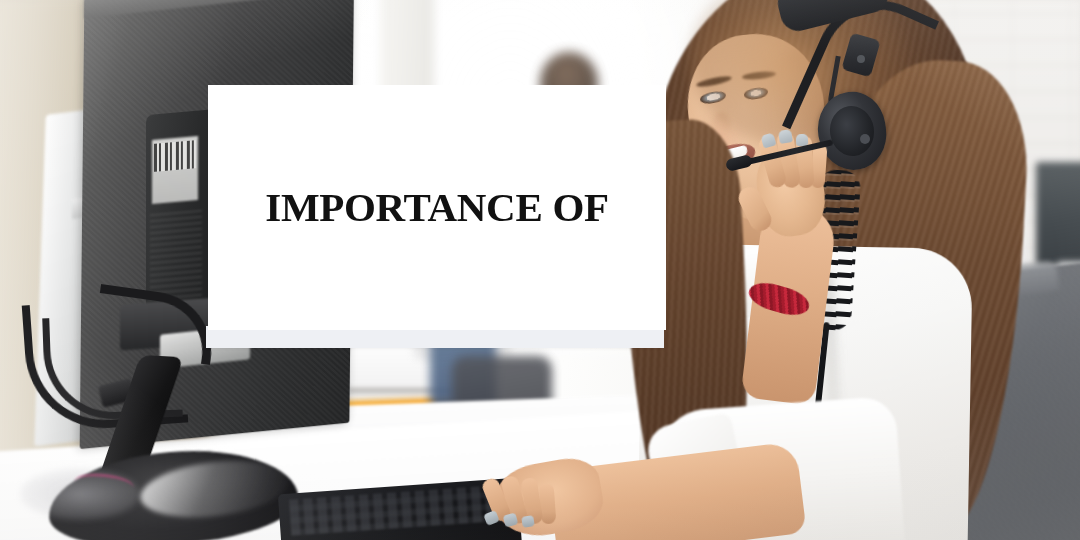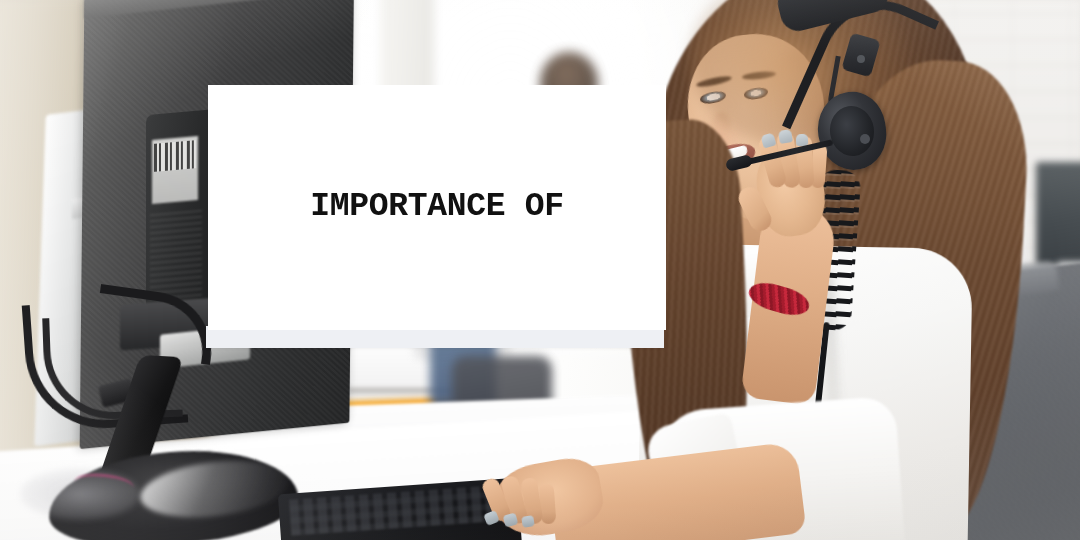--- a/index.html
+++ b/index.html
@@ -937,23 +937,23 @@
     justify-content: center;
   }
   .card-inner {
     width: 100%;
     padding: 0 12px;
     box-sizing: border-box;
     text-align: center;
   }
   .headline {
     margin: 16px;
-    font-family: Liberation Mono, monospace;
+    font-family: Liberation Serif, serif;
     font-weight: 700;
-    font-size: 33px;
+    font-size: 41px;
     line-height: 1.30;
     letter-spacing: -0.3px;
     color: #111111;
     text-transform: uppercase;
   }
   .headline .line { display: block; white-space: nowrap; }
   .accent { color: #1f4f7f; }
 </style>
 </head>
 <body>

